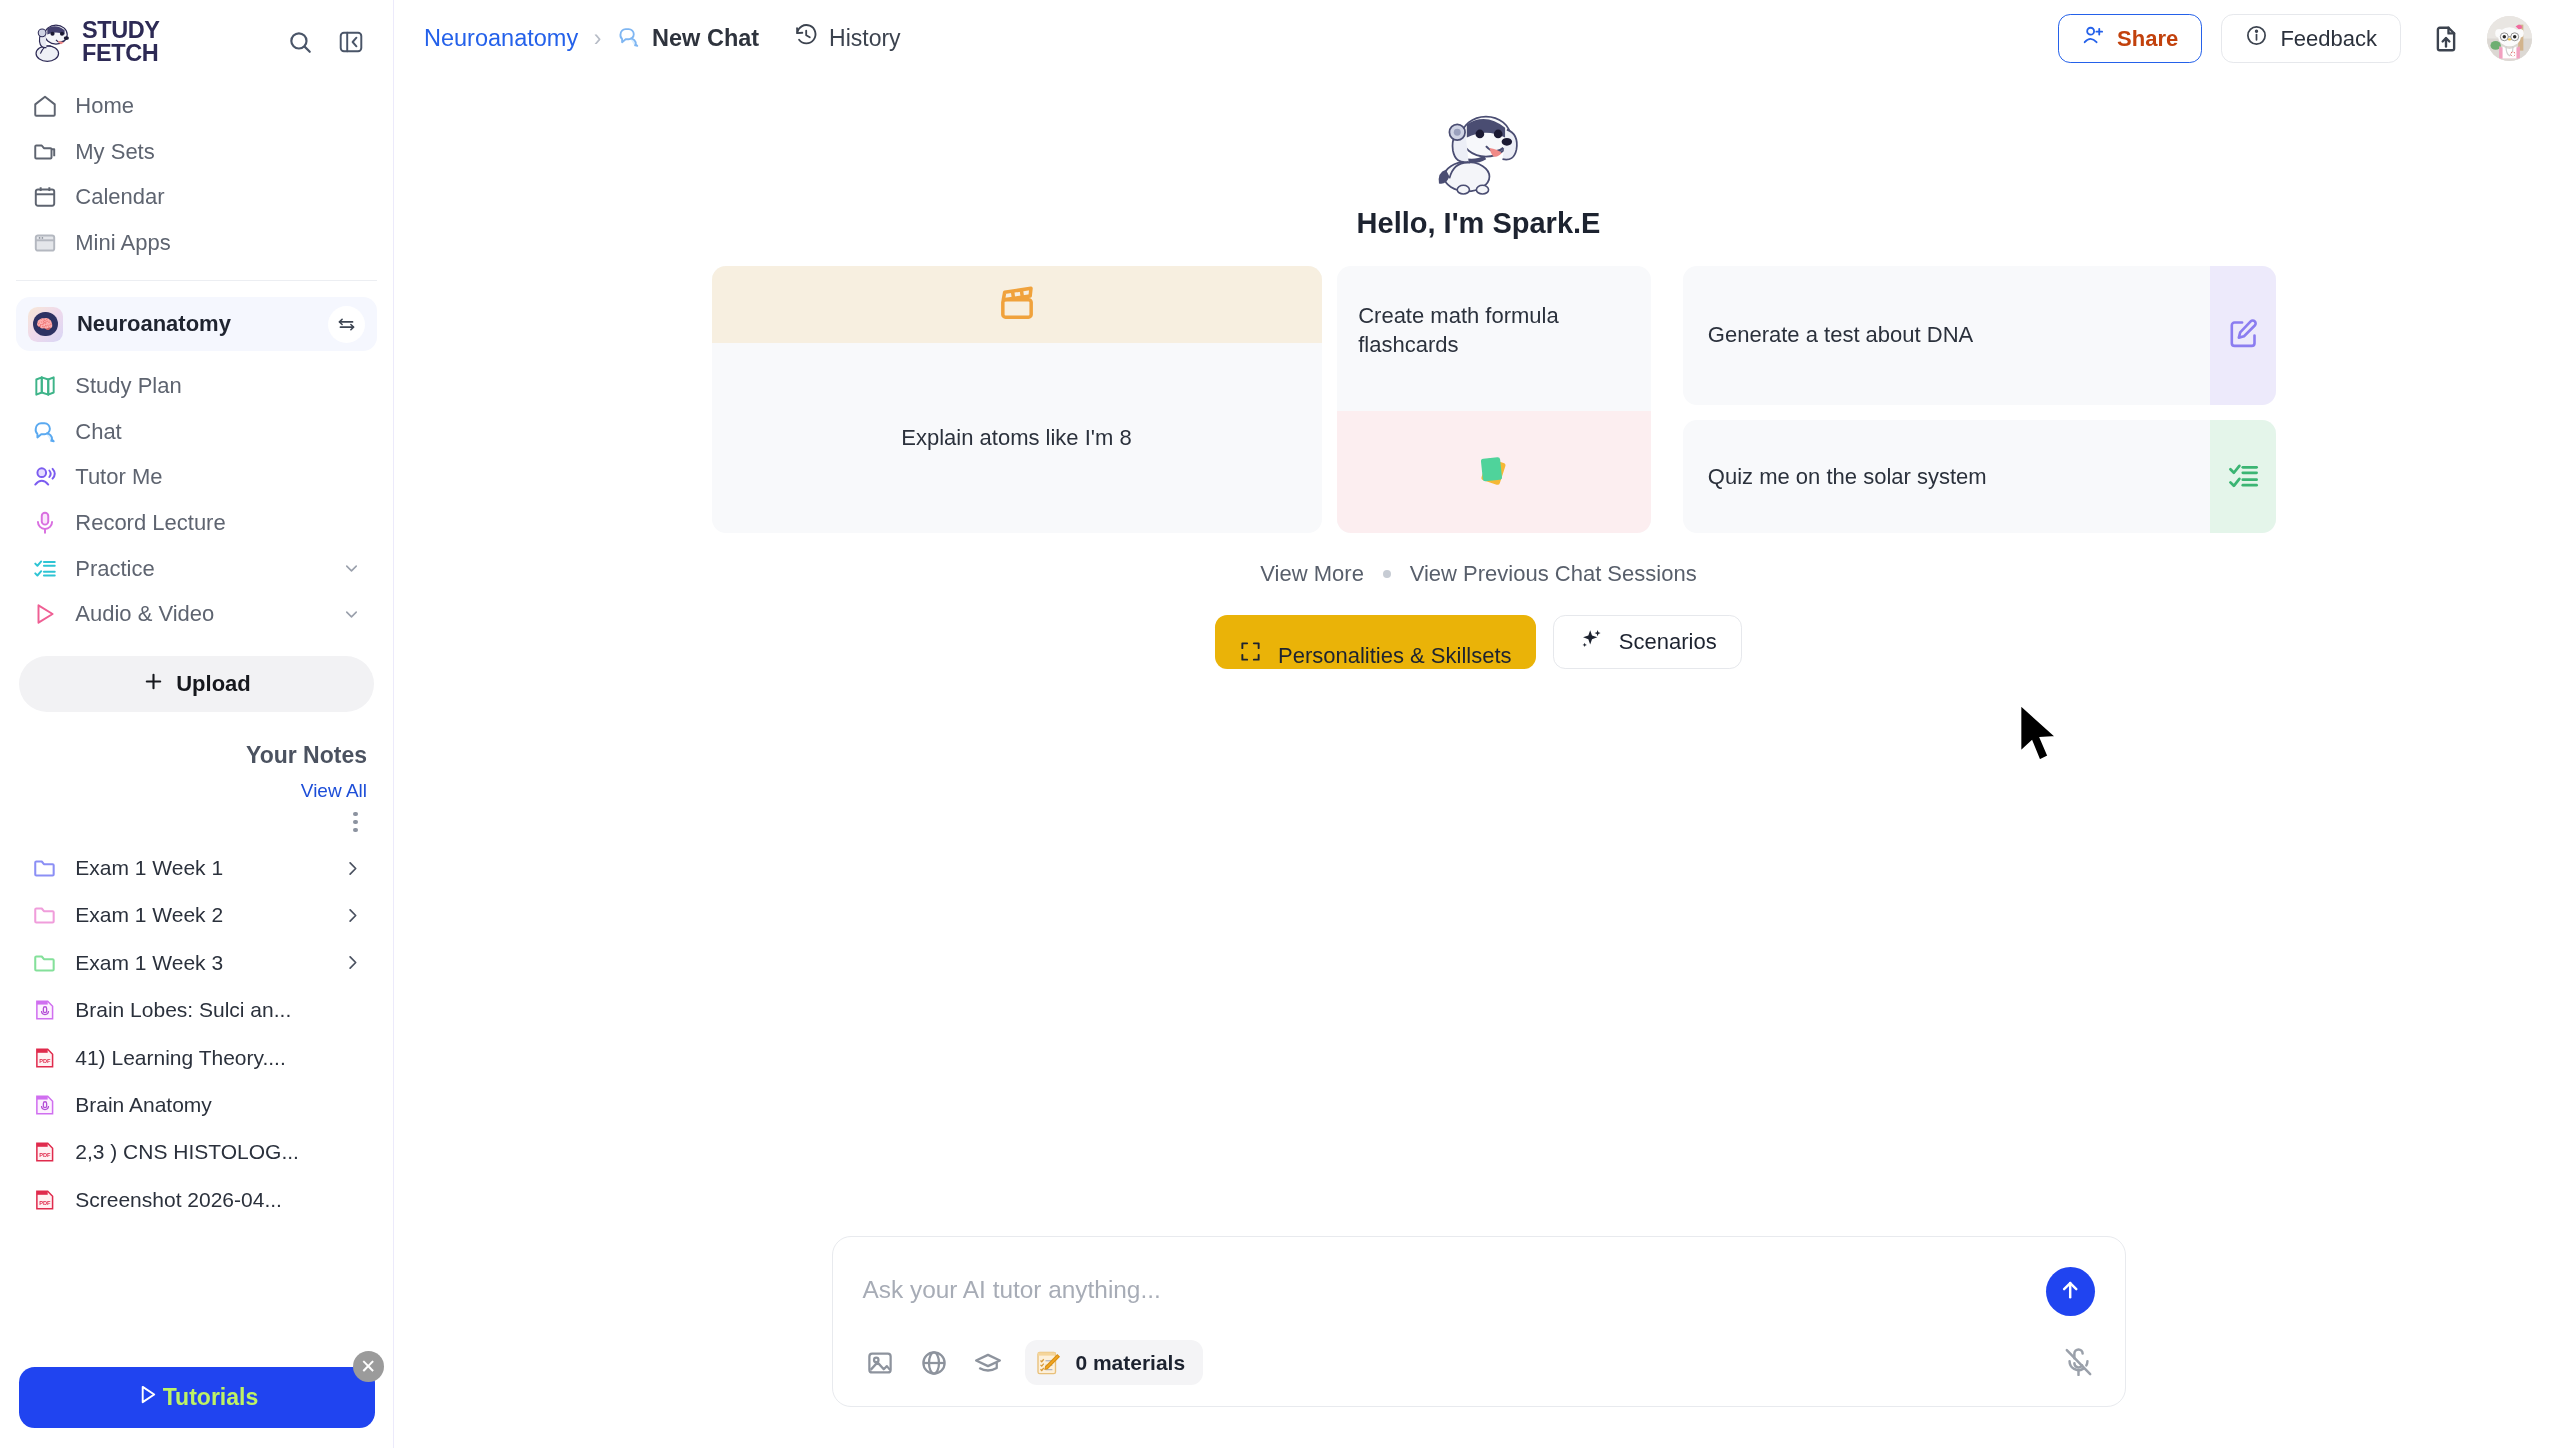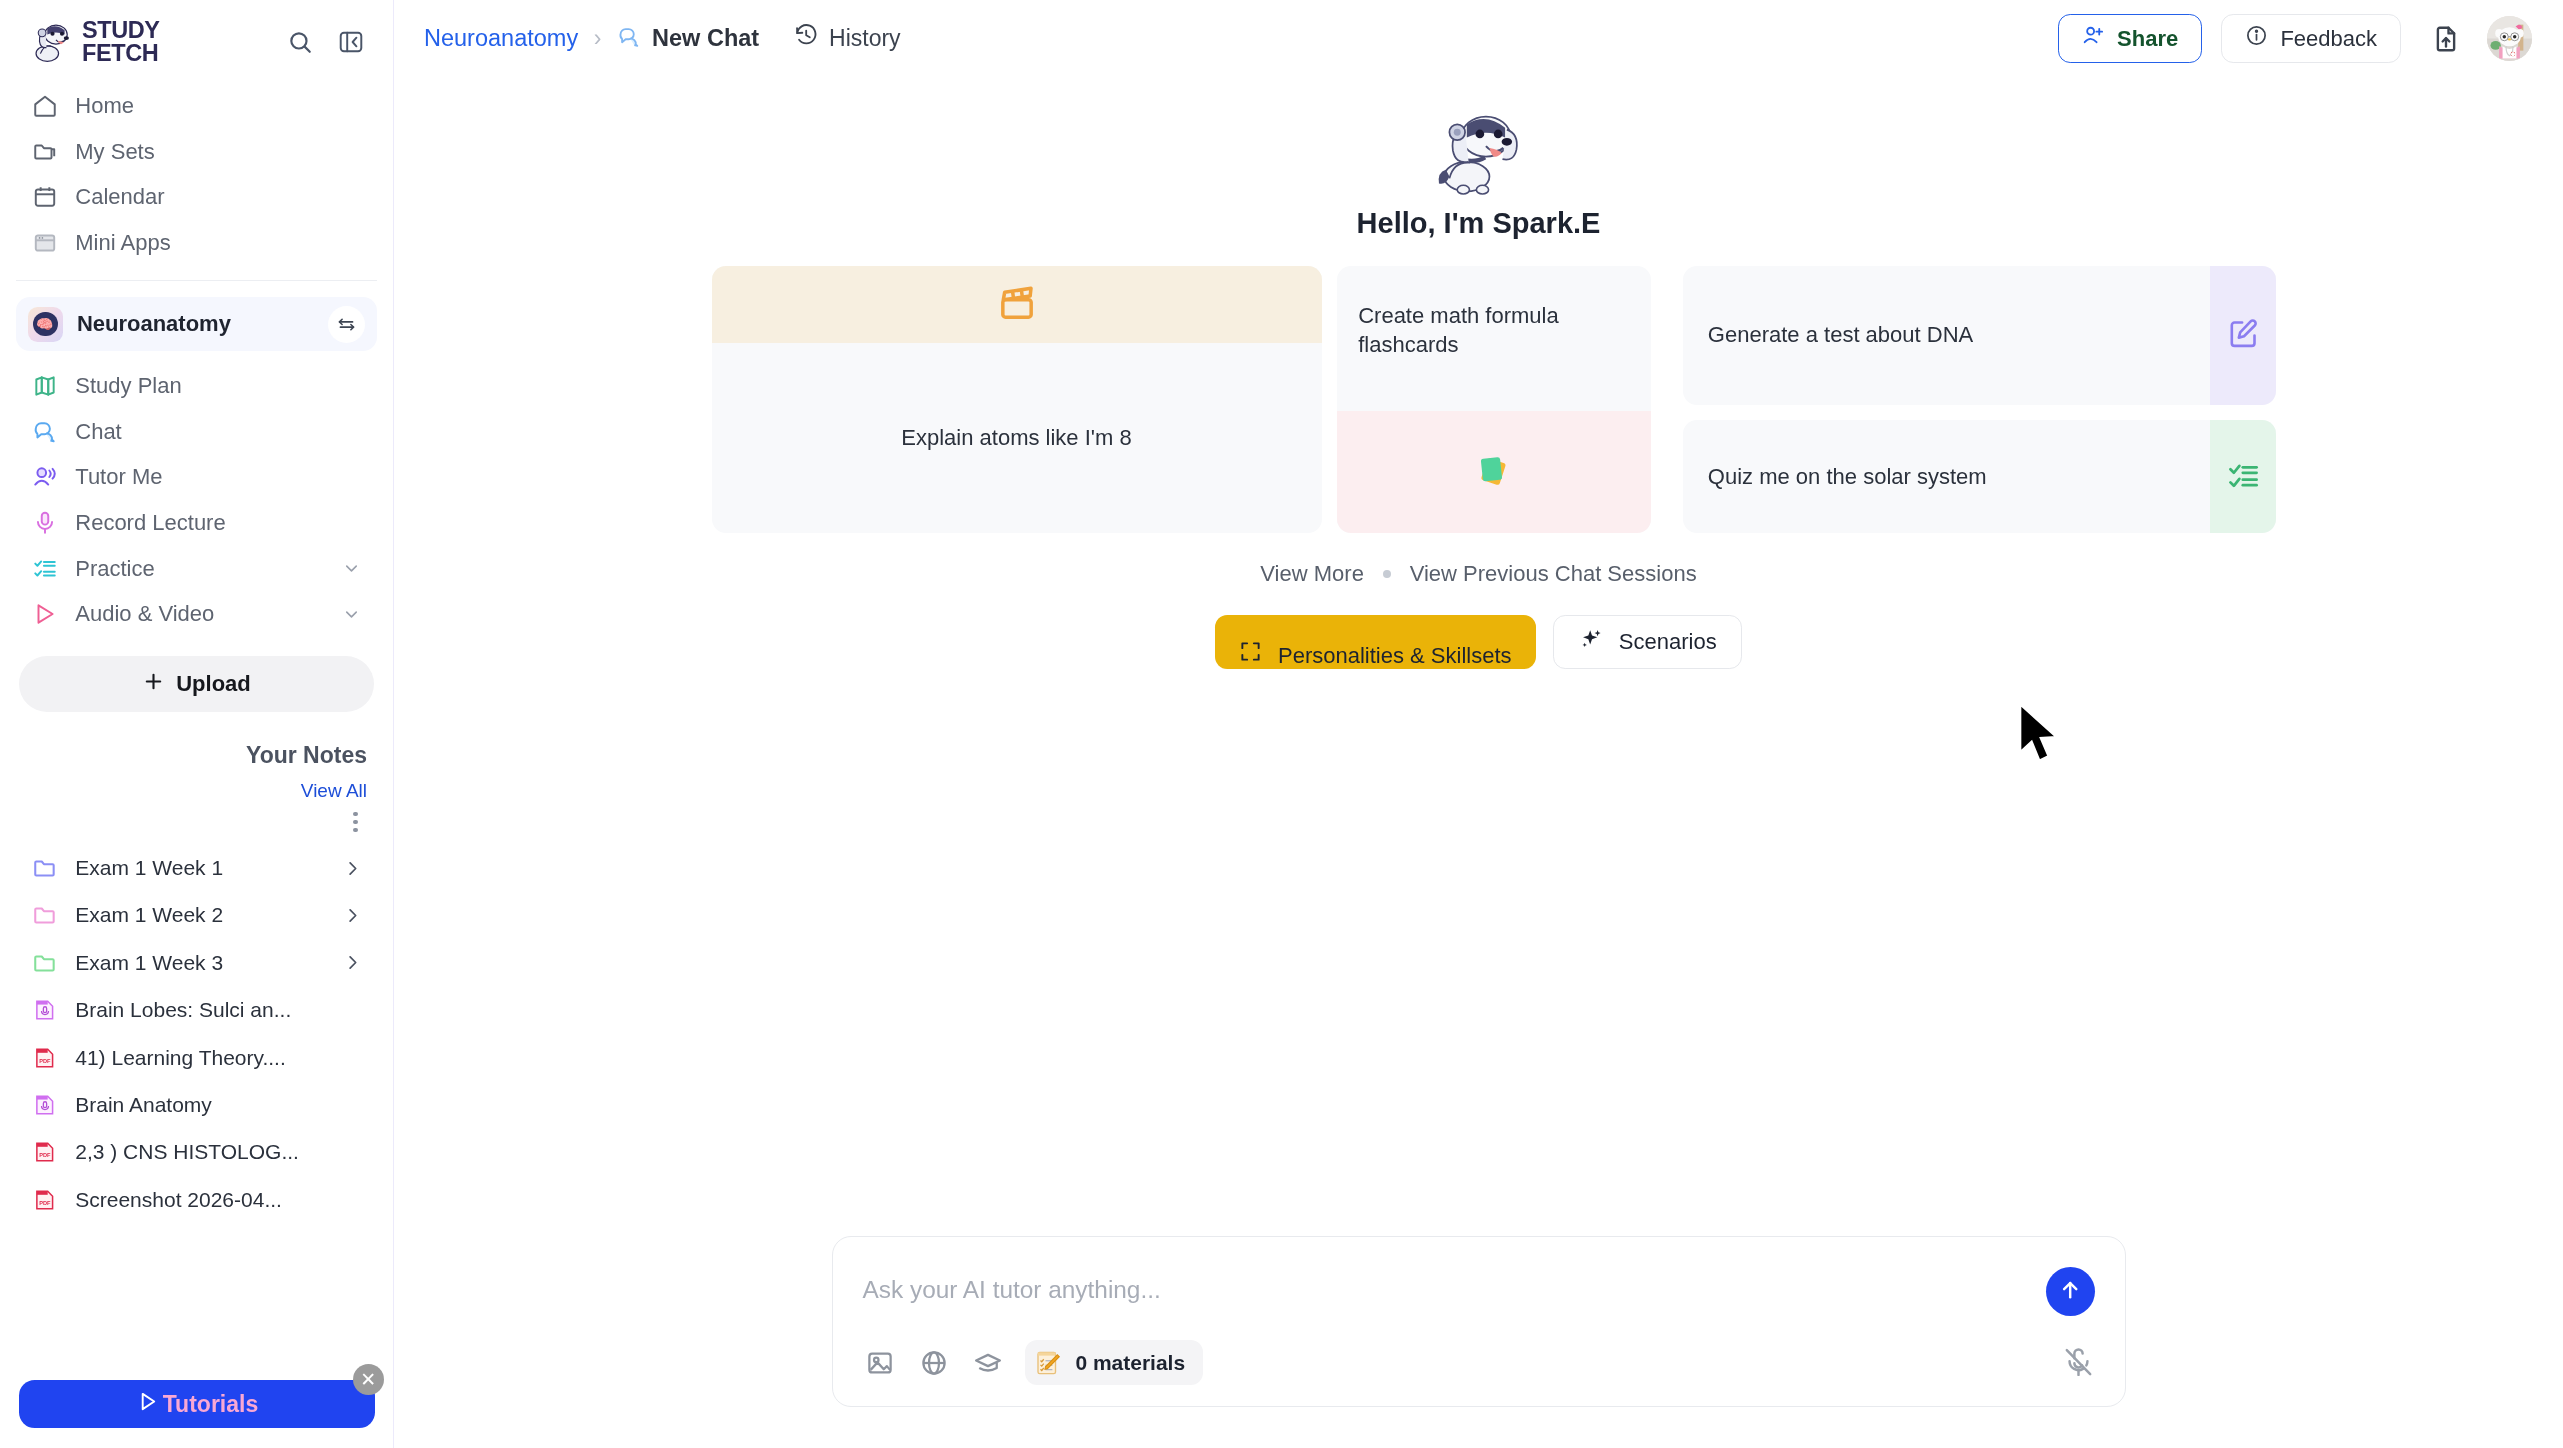--- a/index.html
+++ b/index.html
@@ -93,23 +93,23 @@
   .note-item {
     display: flex; align-items: center; gap: 15.7px;
     padding: 8.7px 12.2px; border-radius: 10.5px; cursor: pointer;
   }
   .note-ico { width: 30px; height: 30px; flex: 0 0 30px; display:flex; align-items:center; justify-content:center;}
   .note-label { flex: 1; font-size: 21px; color: #2b313c; white-space: nowrap; overflow: hidden; }
   .note-chev { width: 21px; color: #4a5160; display:flex; align-items:center; justify-content:center;}
 
   .tutorials-wrap { position: absolute; left: 19px; bottom: 21px; width: 356px; }
   .tutorials-btn {
-    height: 48px; background: #2044f0; border-radius: 15.7px;
+    height: 61px; background: #2044f0; border-radius: 15.7px;
     display: flex; align-items: center; justify-content: center; gap: 4px;
-    color: #f9a8d4; font-size: 23px; font-weight: 600; cursor: pointer;
+    color: #bef264; font-size: 23px; font-weight: 600; cursor: pointer;
   }
   .tutorials-close {
     position: absolute; right: -8.7px; top: -15.7px;
     width: 31px; height: 31px; border-radius: 50%; background: #9b9b9b;
     color: #fff; display: flex; align-items: center; justify-content: center;
     font-size: 19px; cursor: pointer;
   }
 
   
   .main { flex: 1; display: flex; flex-direction: column; position: relative; background:#fff;}
@@ -123,21 +123,21 @@
   .crumb-chat { display: flex; align-items: center; gap: 10.5px; cursor: pointer;}
   .crumb-chat-label { font-size: 23.5px; color: #2e333d; font-weight: 600;}
   .history-btn {
     display: flex; align-items: center; gap: 10.5px; margin-left: 35px; cursor: pointer;
     color: #3c434f; font-size: 23px;
   }
   .topbar-spacer { flex: 1; }
   .share-btn {
     display: flex; align-items: center; gap: 12.2px;
     height: 49px; padding: 0 23px; border: 1.7px solid #2461ea; border-radius: 12.2px;
-    color: #14532d; font-size: 22px; font-weight: 600; cursor: pointer; text-align: center;
+    color: #c2410c; font-size: 22px; font-weight: 600; cursor: pointer; text-align: center;
   }
   .feedback-btn {
     display: flex; align-items: center; gap: 12.2px; margin-left: 19px;
     height: 49px; padding: 0 23px; border: 1.7px solid #e6e8ec; border-radius: 12.2px;
     color: #2b313c; font-size: 22px; cursor: pointer;
   }
   .upload-ico-btn { margin-left: 30px; cursor: pointer; color: #3c434f; display:flex; }
   .topbar-avatar {
     width: 45px; height: 45px; border-radius: 50%; margin-left: 26px;
     overflow: hidden; cursor: pointer; flex: 0 0 45px;

